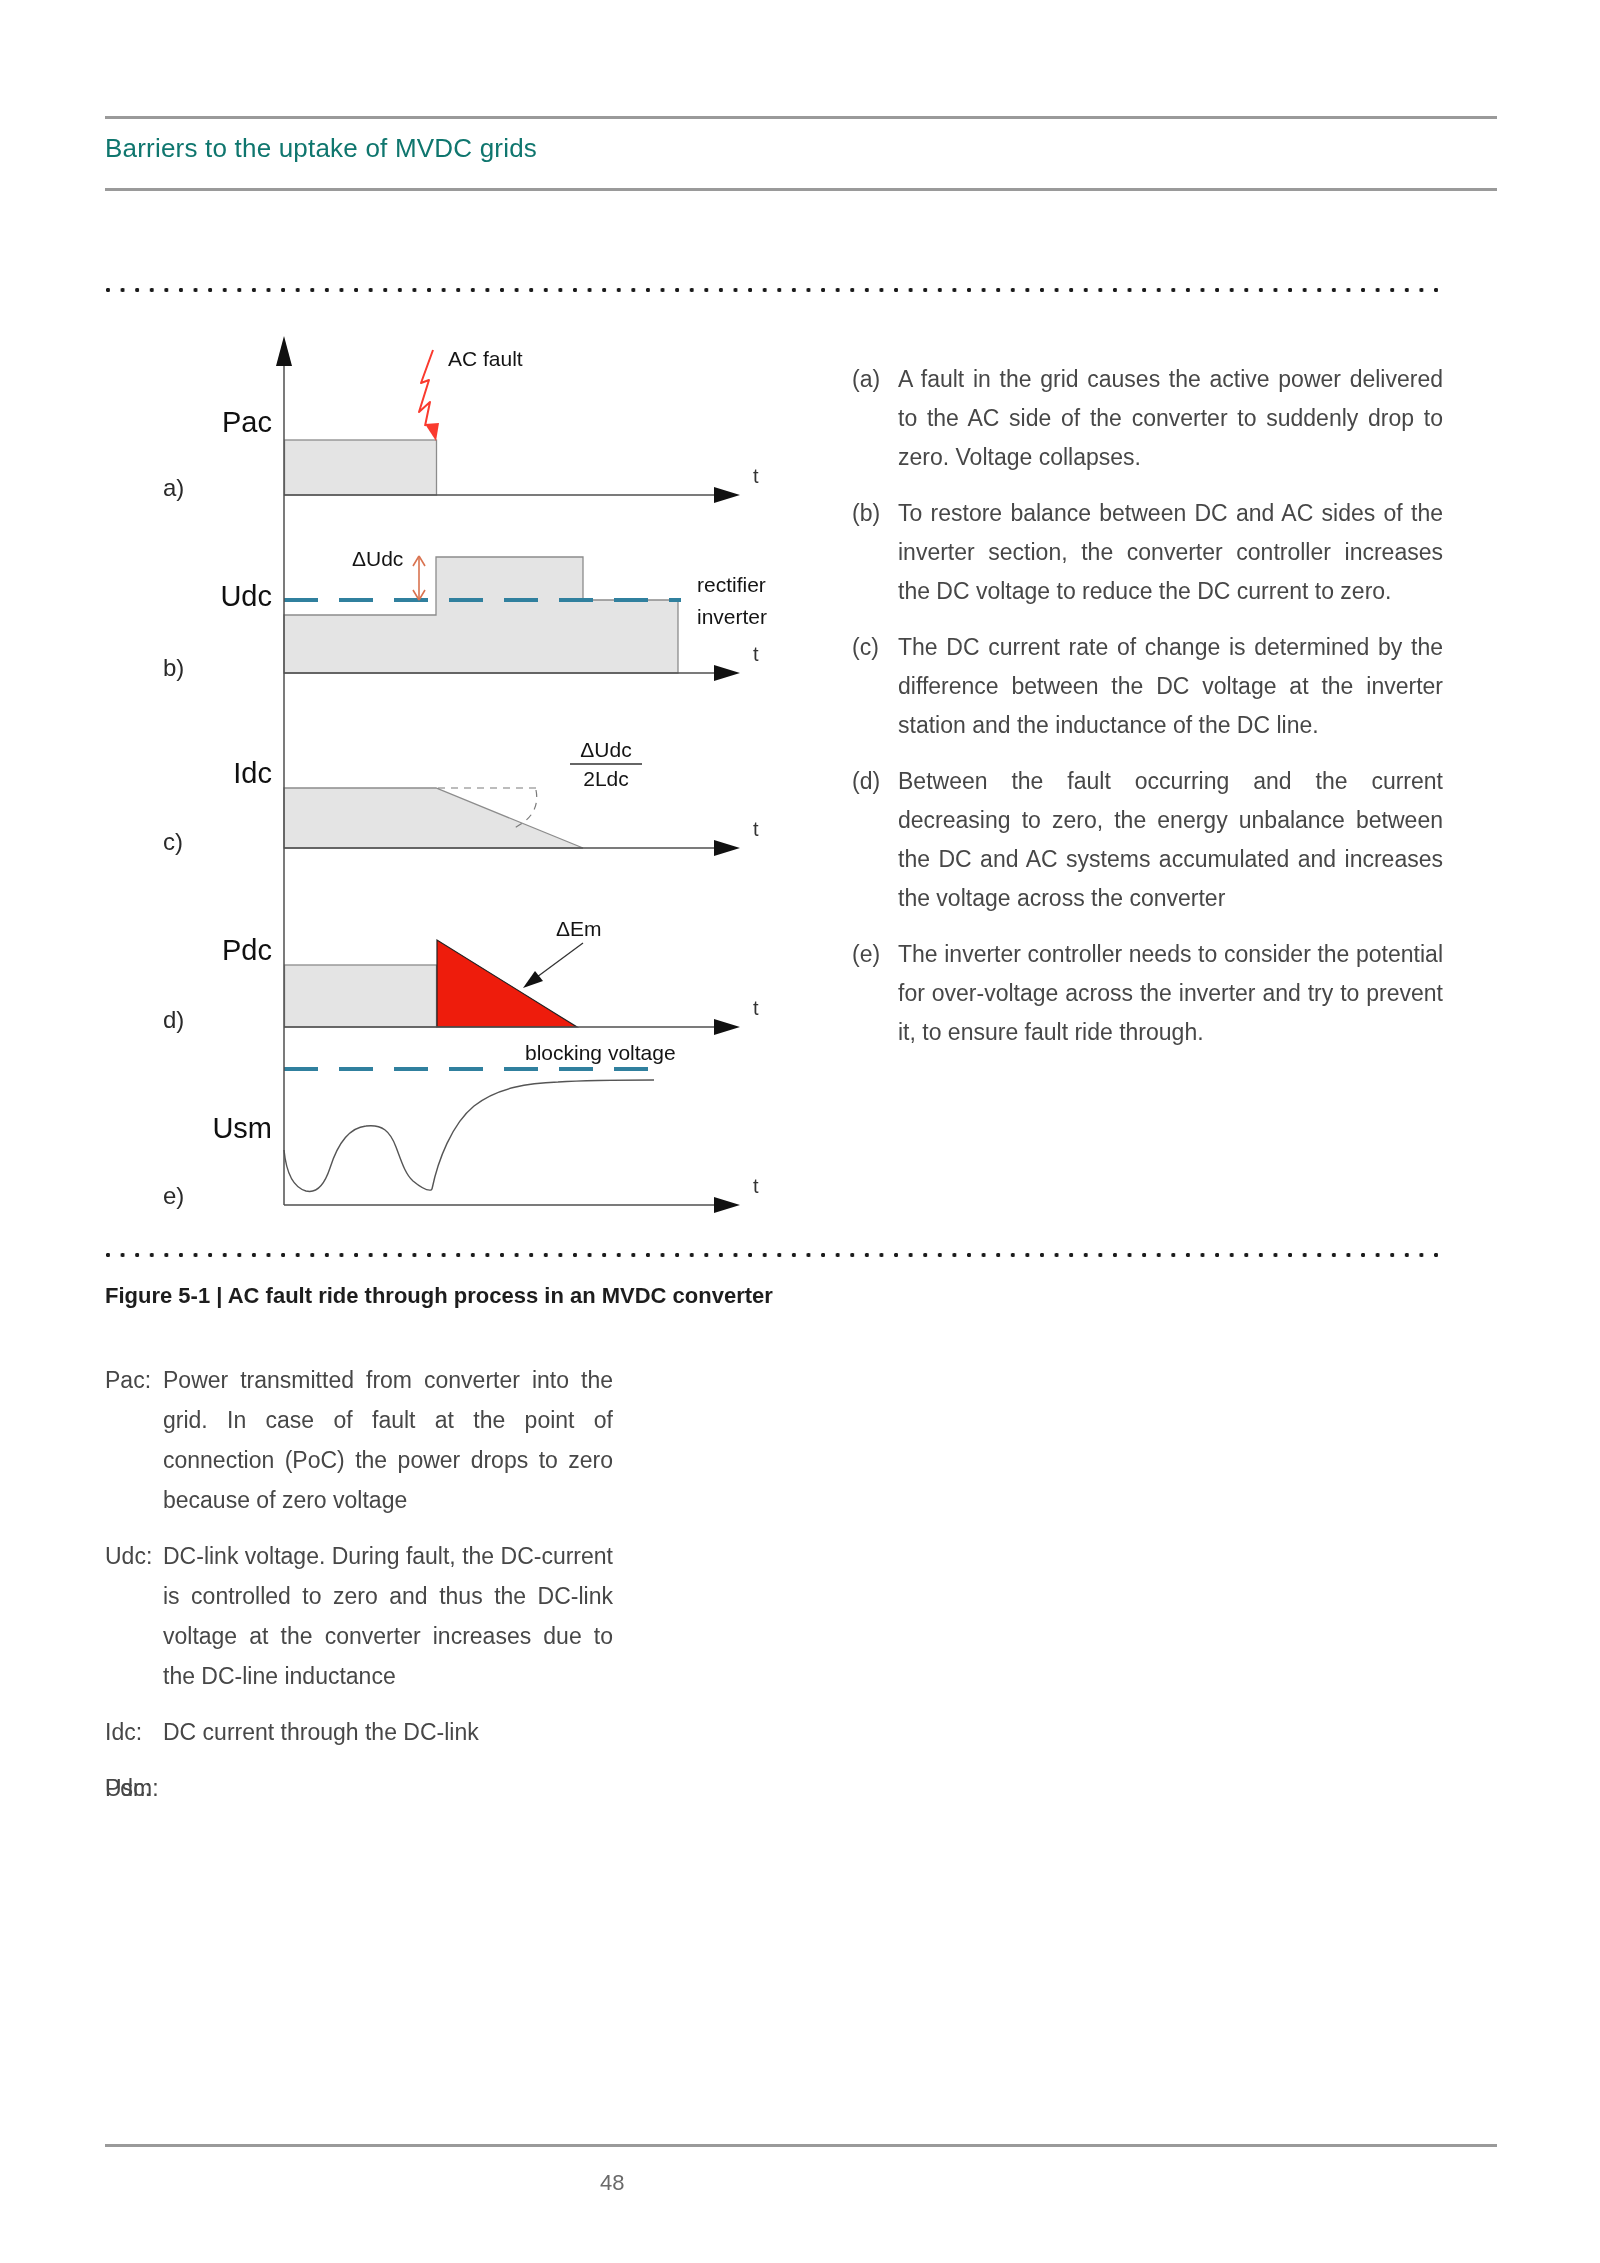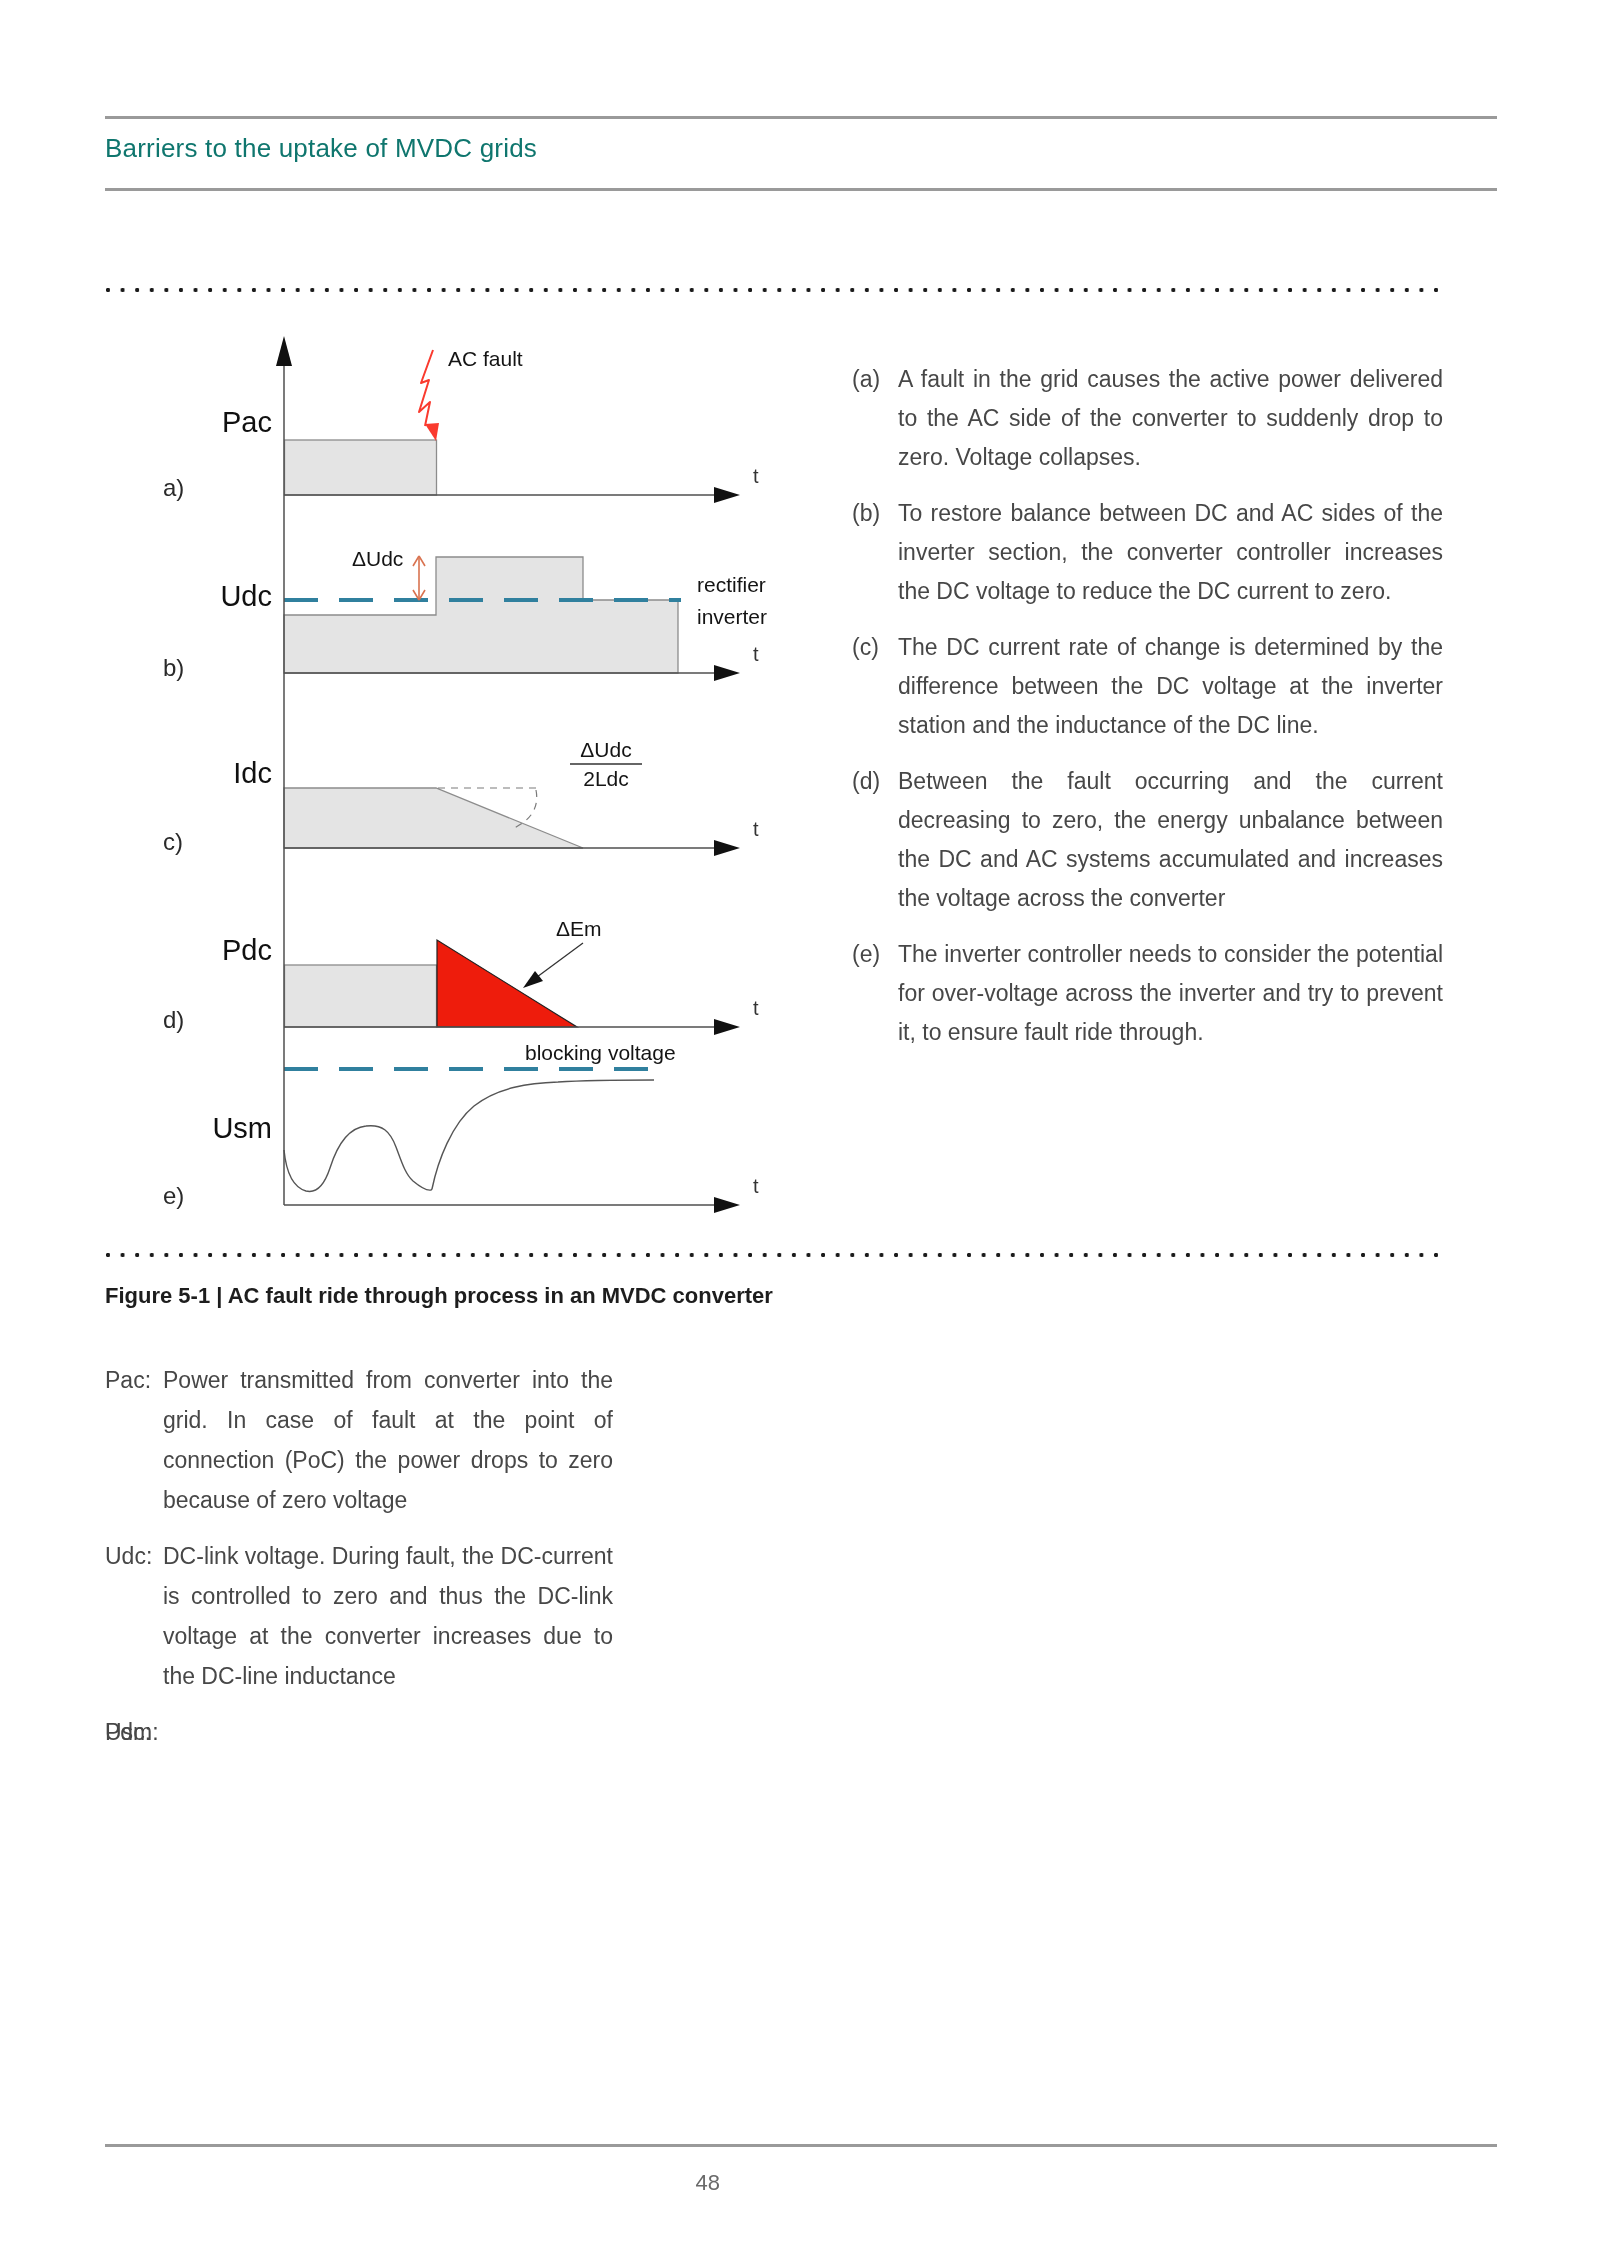--- a/index.html
+++ b/index.html
@@ -24,21 +24,21 @@
   .figure-svg{position:absolute;left:140px;top:320px;width:700px;height:940px;}
   .notes{position:absolute;left:852px;top:360px;width:591px;}
   .note{position:relative;padding-left:46px;margin-bottom:17px;text-align:justify;
         font-size:23px;line-height:39px;color:#474747;}
   .note-label{position:absolute;left:0;top:0;}
   .caption{position:absolute;left:105px;top:1283px;font-size:22px;font-weight:bold;color:#1d1d1d;}
   .defs{position:absolute;left:105px;top:1360px;width:508px;}
   .def{position:relative;padding-left:58px;margin-bottom:16px;text-align:justify;
        font-size:23px;line-height:40px;color:#474747;}
   .def-term{position:absolute;left:0;top:0;}
-  .page-number{position:absolute;left:600px;top:2170px;width:120px;text-align:right;
+  .page-number{position:absolute;left:600px;top:2170px;width:120px;text-align:left;
        font-size:22px;color:#6a6a6a;}
   
   .sig{font-size:29px;fill:#101010;}
   .sub{font-size:24px;fill:#2a2a2a;}
   .ann{font-size:21px;fill:#141414;}
   .tlab{font-size:20px;fill:#333333;}
   .axis{stroke:#4f4f4f;stroke-width:1.5;}
   .fill-gray{fill:#e4e4e4;stroke:#8c8c8c;stroke-width:1.3;}
   .dashteal{stroke-width:4;stroke-dasharray:34 21;fill:none;}
   .dashthin{stroke:#7a7a7a;stroke-width:1.2;stroke-dasharray:7 6;fill:none;}
@@ -160,20 +160,24 @@
 <div class="defs">
   <div class="def">
     <span class="def-term">Pac:</span>
     <div class="def-text">Power transmitted from converter into the grid. In case of fault at the point of connection (PoC) the power drops to zero because of zero voltage</div>
   </div>
   <div class="def">
     <span class="def-term">Udc:</span>
     <div class="def-text">DC-link voltage. During fault, the DC-current is controlled to zero and thus the DC-link voltage at the converter increases due to the DC-line inductance</div>
   </div>
   <div class="def">
+    <span class="def-term">Idc:</span>
+    <div class="def-text">DC current through the DC-link</div>
+  </div>
+  <div class="def">
     <span class="def-term">Pdc:</span>
   </div>
   <div class="def">
     <span class="def-term">Usm:</span>
   </div>
 </div>
 
 <div class="rule rule-footer"></div>
 <div class="page-number">48</div>
 

